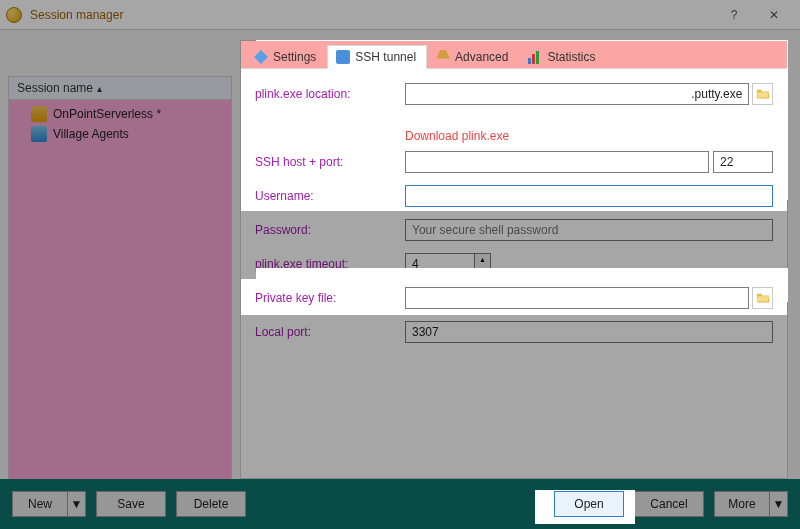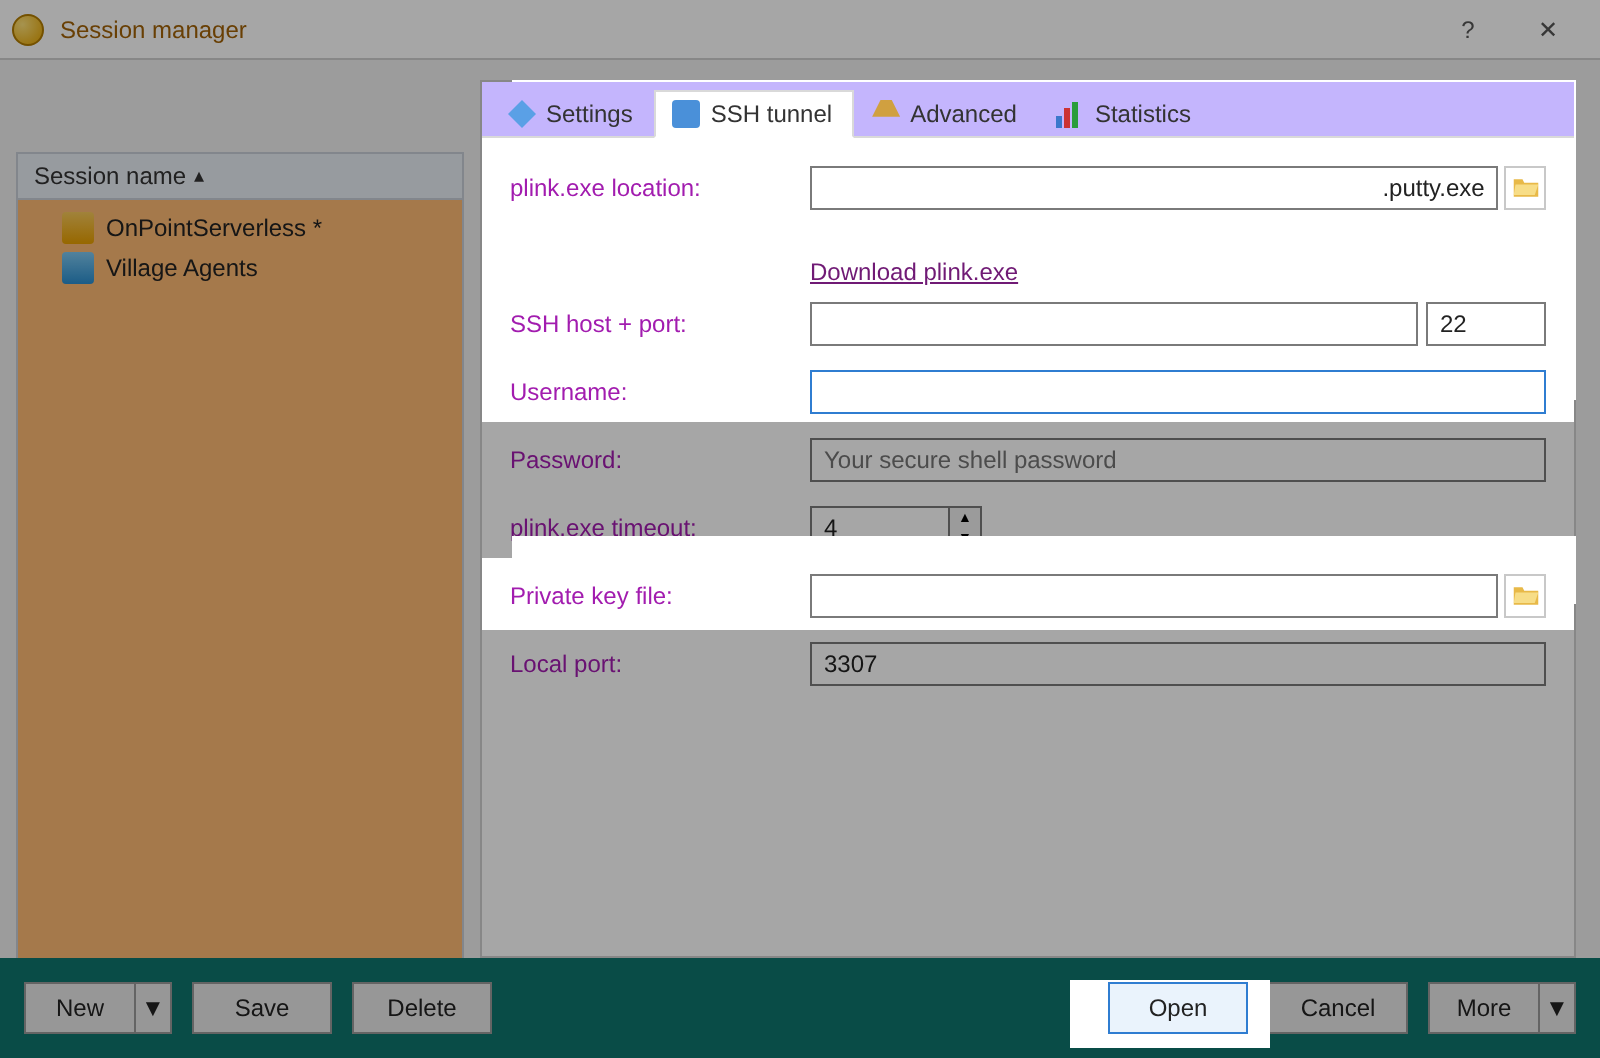--- a/index.html
+++ b/index.html
@@ -9,30 +9,30 @@
   .titlebar { display:flex; align-items:center; height: 30px; padding: 0 6px; background:#fff; border-bottom:1px solid #d0d0d0; }
   .titlebar .icon { width:16px; height:16px; border-radius:50%; background: radial-gradient(circle at 30% 30%, #ffe27a, #e6a400); margin-right:8px; border:1px solid #b37d00; }
   .titlebar .title { flex:1; color:#a16207; }
   .titlebar .winbtn { width:40px; height:30px; display:flex; align-items:center; justify-content:center; color:#555; }
 
   .body { display:flex; position:relative; height: calc(529px - 30px - 50px); }
 
   .left { width:240px; padding:10px 8px 8px 8px; }
   .sess-header { background:#e9eef5; border:1px solid #c8ced8; padding:4px 8px; display:flex; align-items:center; color:#333;margin-top:36px; }
   .sess-header .sort { margin-left:4px; font-size:10px; }
-  .sess-list { border:1px solid #c8ced8; border-top:none; background:#fdba74; height: calc(100% - 24px); padding:4px 0;text-align:center;}
+  .sess-list { border:1px solid #c8ced8; border-top:none; background:#f9a8d4; height: calc(100% - 24px); padding:4px 0;text-align:center;}
   .sess-item { display:flex; align-items:center; padding:2px 4px 2px 22px; color:#222; }
   .sess-item .ic { width:16px; height:16px; margin-right:6px; }
   .ic-db { background: linear-gradient(#f7c95b,#e89f00); border-radius:2px; }
   .ic-srv { background: linear-gradient(#7ec8f0,#2a8ecf); border-radius:2px; }
 
   .right { flex:1; padding:10px 12px 0 0; position:relative; }
   .right-inner { position:relative; background:#fff; border:1px solid #d0d0d0; height:100%; }
 
-  .tabs { display:flex; align-items:flex-end; height:28px; padding:0 4px; border-bottom:1px solid #d9d9d9; position:relative; z-index:60; background:#c4b5fd; }
+  .tabs { display:flex; align-items:flex-end; height:28px; padding:0 4px; border-bottom:1px solid #d9d9d9; position:relative; z-index:60; background:#fca5a5; }
   .tab { display:flex; align-items:center; gap:5px; padding:4px 10px 4px 8px; color:#333; border:1px solid transparent; position:relative; top:1px; }
   .tab.active { background:#fff; border:1px solid #d9d9d9; border-bottom:1px solid #fff; }
   .tab .ticon { width:14px; height:14px; }
   .ticon-settings { background:#5aa0e6; clip-path: polygon(50% 0,100% 50%,50% 100%,0 50%); }
   .ticon-tunnel { background:#4a90d9; border-radius:2px; }
   .ticon-adv { background:#d0a040; clip-path: polygon(30% 0,70% 0,100% 60%,0 60%); }
   .ticon-stats { display:flex; gap:1px; align-items:flex-end;}
   .ticon-stats span{ display:block; width:3px;}
   .ticon-stats .b1{height:6px;background:#3b78cc;}
   .ticon-stats .b2{height:10px;background:#c33;}
@@ -42,21 +42,21 @@
   .row { display:flex; align-items:center; min-height:30px; margin-bottom:4px; }
   .row label { width:150px; color:#a21caf; }
   .row .field { flex:1; display:flex; gap:4px; align-items:center; }
   .txt { height:22px; border:1px solid #7a7a7a; background:#fff; padding:2px 6px; width:100%; color:#222;}
   .txt.blue { border-color:#2f7dd1; }
   .txt.readonlyish { color:#777; }
   .num { width:70px; }
   .port { width:60px; }
   .browse { width:22px; height:22px; border:1px solid #c8c8c8; background:#fff; display:flex; align-items:center; justify-content:center; margin-left:-1px;}
   .browse svg{width:14px;height:14px;}
-  .link { color:#701a75; text-decoration:underline; cursor:pointer;margin-top:16px; }
+  .link { color:#ef4444; cursor:pointer;margin-top:16px; }
   .spinbox { position:relative; display:inline-flex;}
   .spin { width:16px; display:flex; flex-direction:column; border:1px solid #7a7a7a; border-left:none;}
   .spin div{flex:1; display:flex;align-items:center;justify-content:center; font-size:7px; background:#eee;}
 
   
   .hl { position:absolute; left:0; right:0; background:#fff; z-index:55; pointer-events:none; }
 
   .footer { height:50px; display:flex; align-items:center; padding:0 12px; gap:10px; background:#0f766e; position:relative;}
   .btn { height:26px; min-width:70px; border:1px solid #9a9a9a; background:#e9e9e9; display:inline-flex; align-items:center; justify-content:center; padding:0 10px; color:#222; cursor:pointer;}
   .split { display:inline-flex;}

